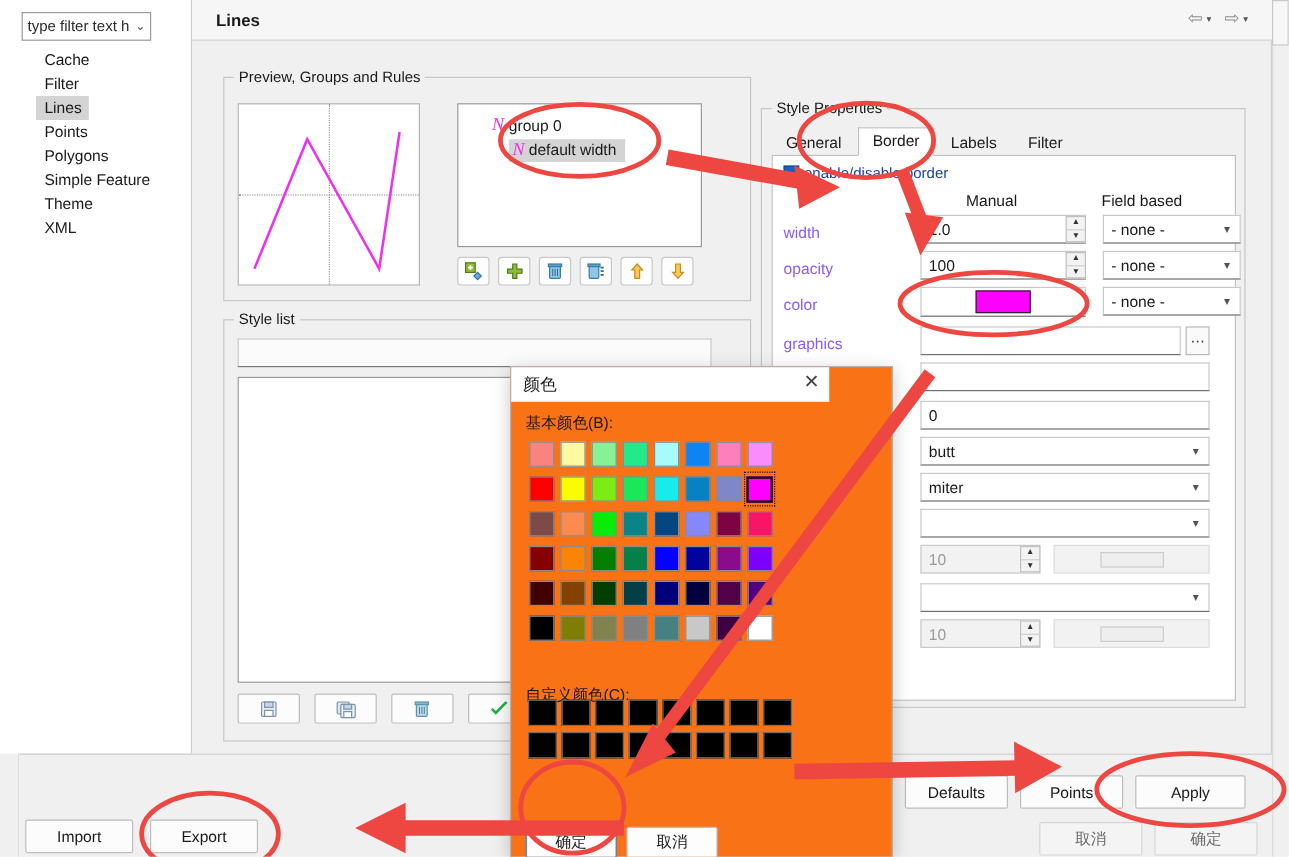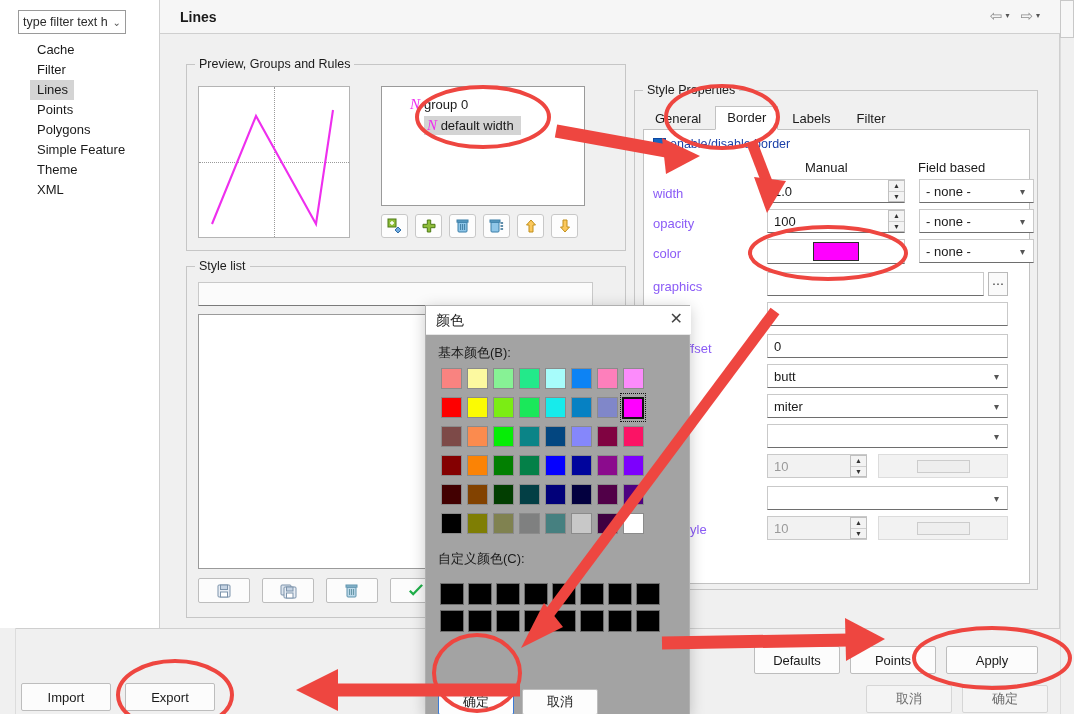--- a/index.html
+++ b/index.html
@@ -160,22 +160,22 @@
     background: #f0f0f0; border-top: 1px solid #cfcfcf;
   }
   .btn {
     position: absolute; background: #fcfcfc; border: 1px solid #bdbdbd; border-radius: 2px;
     font-size: 13px; color: #1a1a1a; display: flex; align-items: center; justify-content: center;
   }
   .btn.ghost { background: #f4f4f4; border-color: #d6d6d6; color: #6a6a6a; }
 
   
   .cdialog {
-    position: absolute; left: 425px; top: 305px; width: 265px; height: 410px;
-    background: #a3a3a3; border: 1px solid #b0b0b0; box-shadow: 0 3px 14px rgba(0,0,0,.22);
+    position: absolute; left: 425px; top: 305px; width: 319px; height: 410px;
+    background: #f97316; border: 1px solid #b0b0b0; box-shadow: 0 3px 14px rgba(0,0,0,.22);
     z-index: 60;
     padding-left: 44px;
   }
   .cd-title {
     position: absolute; left: 0; top: 0; width: 265px; height: 29px; background: #ffffff;
     border-bottom: 1px solid #e6e6e6;
   }
   .cd-title .t { position: absolute; left: 10px; top: 6px; font-size: 14px; color: #1a1a1a; }
   .cd-close { position: absolute; right: 8px; top: 4px; font-size: 16px; color: #444; line-height: 18px; }
   .cd-sect { position: absolute; font-size: 13px; color: #1a1a1a; }
@@ -602,21 +602,21 @@
         <div class="cell">
           <div class="sw" style="background: rgb(200, 200, 200);"></div>
         </div>
         <div class="cell">
           <div class="sw" style="background: rgb(63, 0, 65);"></div>
         </div>
         <div class="cell">
           <div class="sw" style="background: rgb(255, 255, 255);"></div>
         </div>
       </div>
-    <div class="cd-sect" style="left:12px; top:244px;">自定义颜色(C):</div>
+    <div class="cd-sect" style="left:12px; top:264px;">自定义颜色(C):</div>
     <div class="cust" id="cust-pal" style="left:12px; top:274px;">
         <div style="display: flex; align-items: center; justify-content: center;">
           <div class="sw" style="background: rgb(0, 0, 0);"></div>
         </div>
         <div style="display: flex; align-items: center; justify-content: center;">
           <div class="sw" style="background: rgb(0, 0, 0);"></div>
         </div>
         <div style="display: flex; align-items: center; justify-content: center;">
           <div class="sw" style="background: rgb(0, 0, 0);"></div>
         </div>

